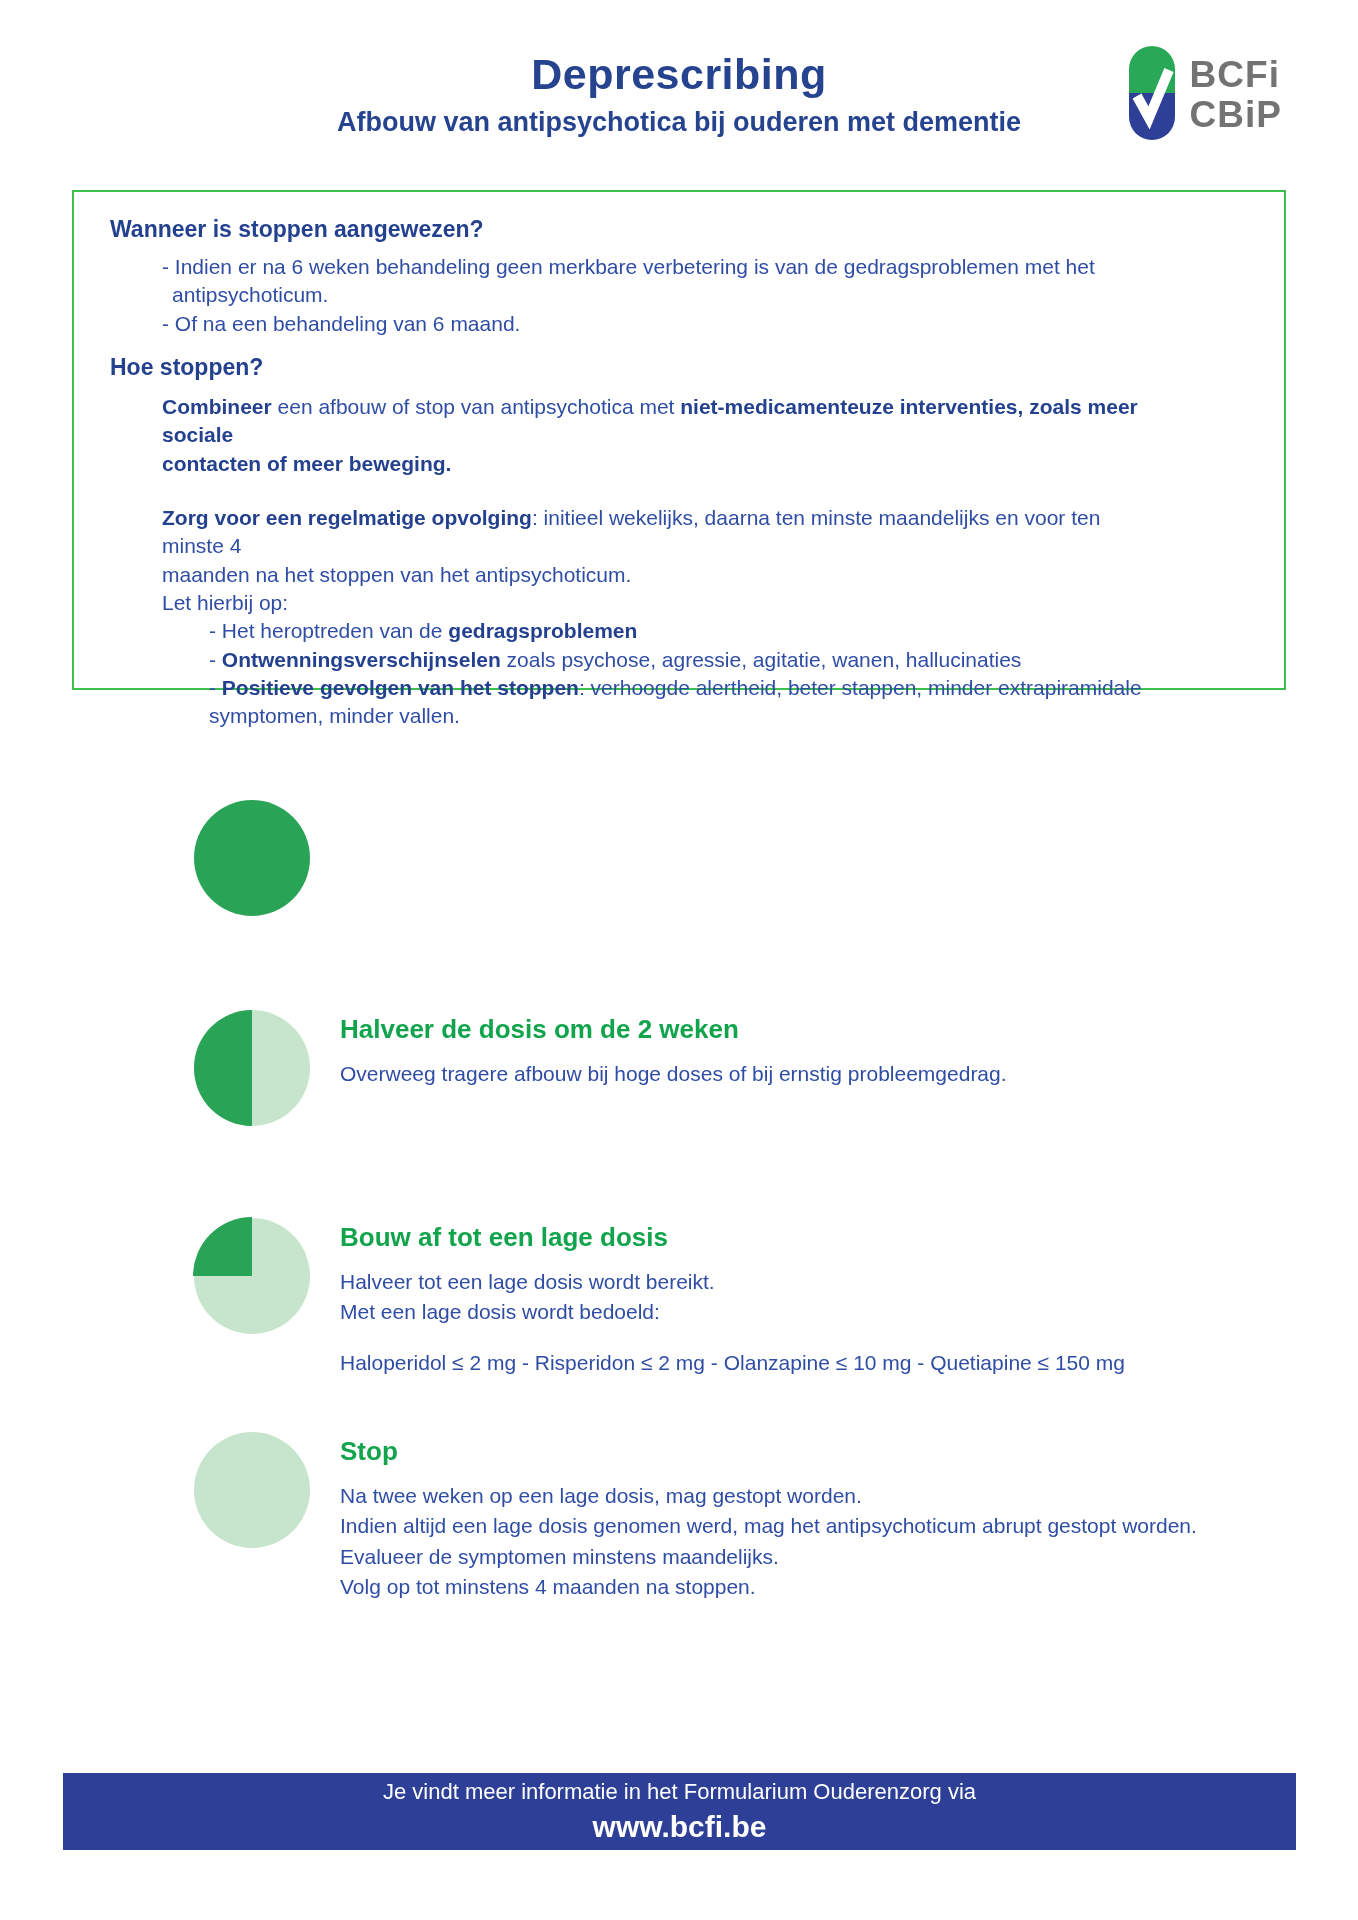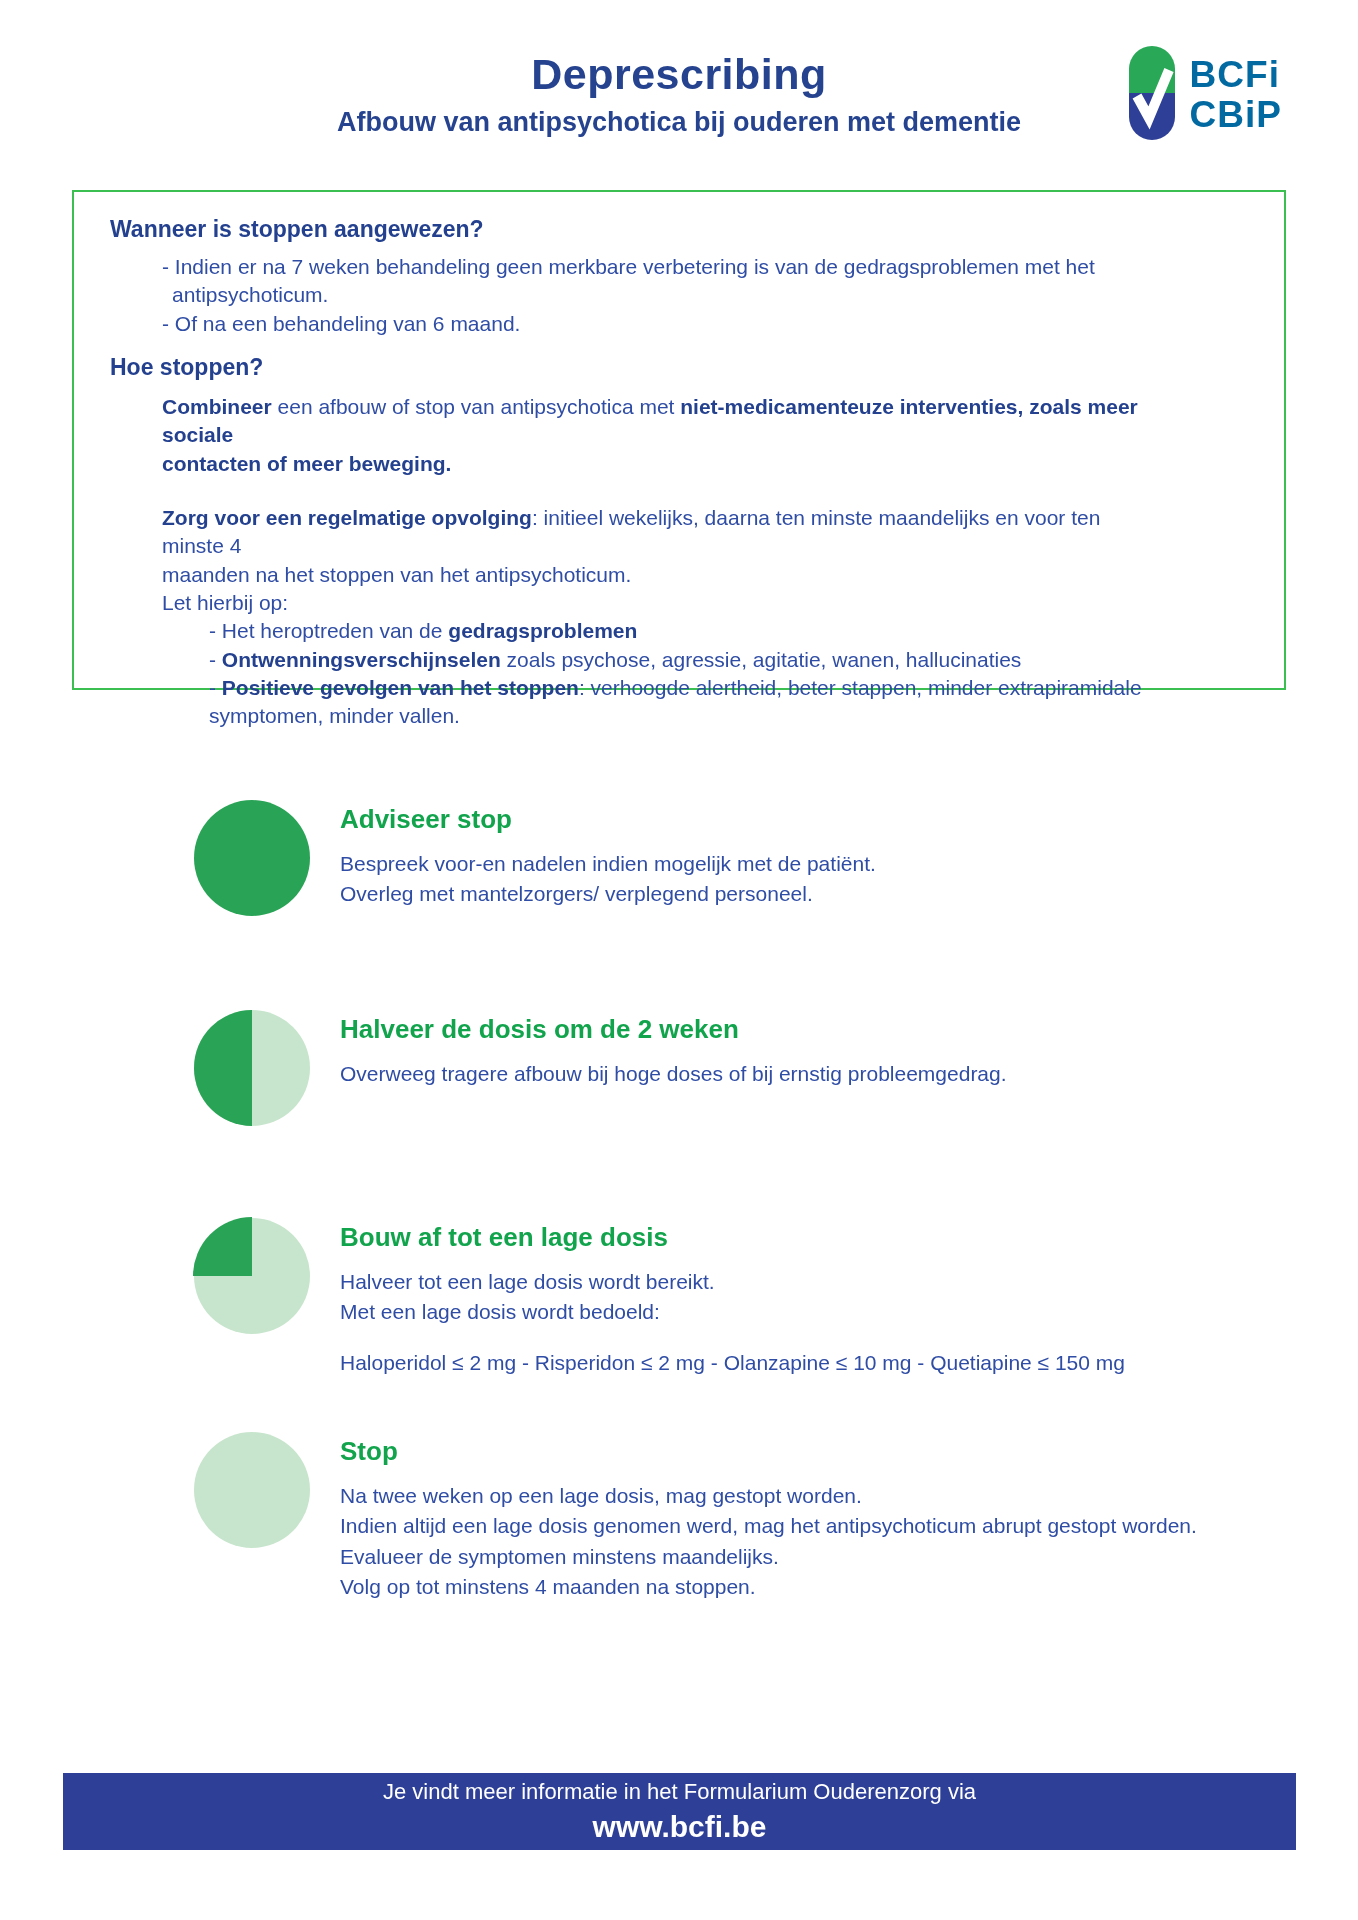--- a/index.html
+++ b/index.html
@@ -5,21 +5,21 @@
   html,body { margin:0; padding:0; background:#ffffff; }
   body { font-family:"Liberation Sans","DejaVu Sans",sans-serif; }
   .page { position:relative; width:1358px; height:1920px; background:#ffffff; overflow:hidden; }
 
   
   .header { position:absolute; top:44px; left:0; width:100%; text-align:center;margin-top:6px; }
   .title { font-size:43px; font-weight:bold; color:#26438f; letter-spacing:0.5px; }
   .subtitle { font-size:27px; font-weight:bold; color:#26438f; margin-top:8px; }
 
   .logo { position:absolute; top:46px; right:76px; display:flex; align-items:center; gap:15px; }
-  .logo-text { color:#0369a1; font-weight:bold; font-size:37px; line-height:1.08; letter-spacing:1px; }
+  .logo-text { color:#737373; font-weight:bold; font-size:37px; line-height:1.08; letter-spacing:1px; }
 
   
   .info-box { position:absolute; top:190px; left:72px; width:1214px; height:500px;
               border:2px solid #3abf50; box-sizing:border-box; background:#ffffff; }
   .box-heading { color:#24418f; font-weight:bold; font-size:23px; margin:24px 0 10px 36px; }
   .box-heading.second { margin-top:16px; margin-bottom:12px; }
   .box-text { color:#2f4da5; font-size:21px; line-height:1.35; }
   .box-bullet { margin-left:88px; padding-left:10px; text-indent:-10px; white-space:pre-line; }
   .box-par { margin-left:88px; max-width:1000px; }
   .box-par.gap { margin-top:26px; }
@@ -66,21 +66,21 @@
       </svg>
     </span>
     <div class="logo-text">
       <div>BCFi</div>
       <div>CBiP</div>
     </div>
   </div>
 
   <div class="info-box">
     <div class="box-heading">Wanneer is stoppen aangewezen?</div>
-    <div class="box-text box-bullet">- Indien er na 7 weken behandeling geen merkbare verbetering is van de gedragsproblemen met het
+    <div class="box-text box-bullet">- Indien er na 6 weken behandeling geen merkbare verbetering is van de gedragsproblemen met het
 antipsychoticum.</div>
     <div class="box-text box-bullet">- Of na een behandeling van 6 maand.</div>
 
     <div class="box-heading second">Hoe stoppen?</div>
 
     <div class="box-text box-par">
       <span class="bb">Combineer</span><span> een afbouw of stop van antipsychotica met </span><span class="bb">niet-medicamenteuze interventies, zoals meer sociale</span><br>
       <span class="bb">contacten of meer beweging.</span>
     </div>
 
@@ -97,25 +97,20 @@
       <span>- </span><span class="bb">Ontwenningsverschijnselen</span><span> zoals psychose, agressie, agitatie, wanen, hallucinaties</span>
     </div>
     <div class="box-text let-bullet">
       <span>- </span><span class="bb">Positieve gevolgen van het stoppen</span><span>: verhoogde alertheid, beter stappen, minder extrapiramidale</span><br>
       <span>symptomen, minder vallen.</span>
     </div>
   </div>
 
   <div class="step" style="top:800px;">
     <div class="pie pie-full"></div>
-    <div class="step-text">
-      <div class="step-title">Adviseer stop</div>
-      <div class="step-body">Bespreek voor-en nadelen indien mogelijk met de patiënt.
-Overleg met mantelzorgers/ verplegend personeel.</div>
-    </div>
   </div>
 
   <div class="step" style="top:1010px;">
     <div class="pie pie-half"></div>
     <div class="step-text">
       <div class="step-title">Halveer de dosis om de 2 weken</div>
       <div class="step-body">Overweeg tragere afbouw bij hoge doses of bij ernstig probleemgedrag.</div>
     </div>
   </div>
 

